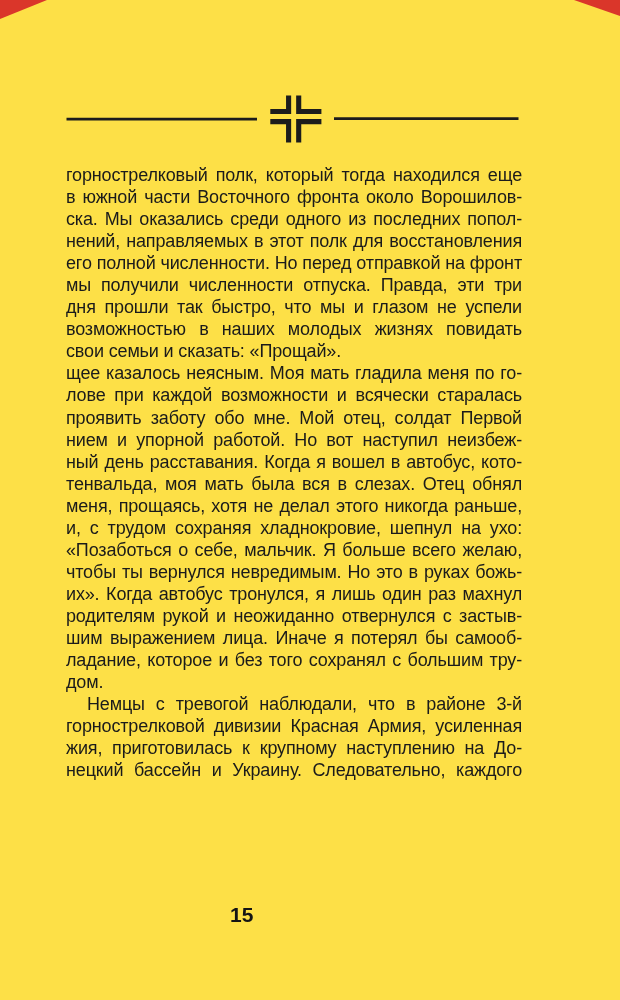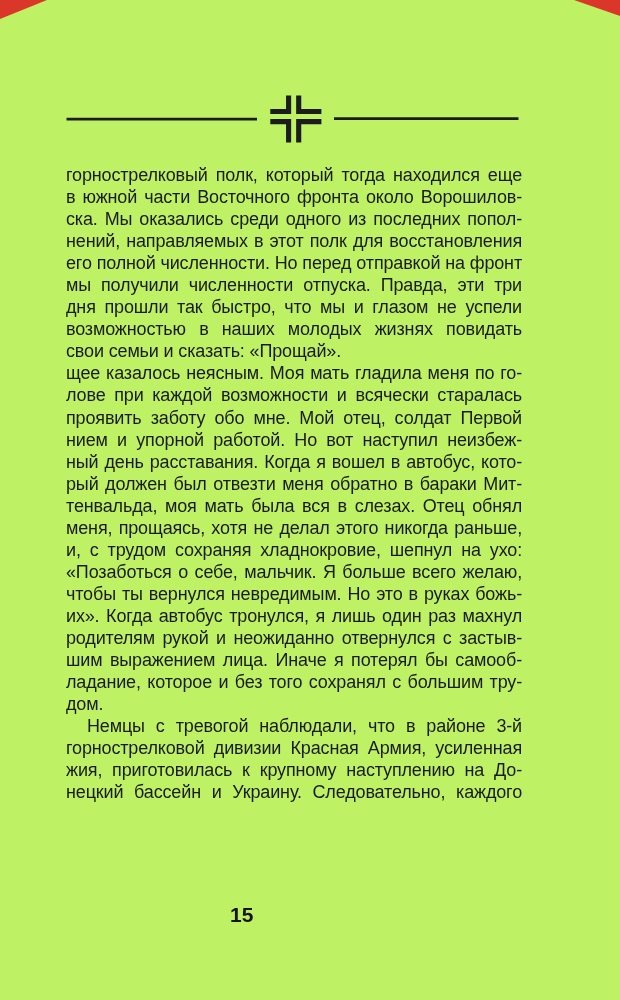--- a/index.html
+++ b/index.html
@@ -5,21 +5,21 @@
   html, body { margin: 0; padding: 0; }
   body {
     width: 620px; height: 1000px;
     background: #ffffff;
     position: relative;
     overflow: hidden;
     font-family: "Liberation Sans", sans-serif;
   }
   .page {
     position: absolute; inset: 0;
-    background: #bef264;
+    background: #fde047;
     padding-left: 16px;
   }
   .deco-svg {
     position: absolute; left: 0; top: 0;
     width: 620px; height: 1000px;
     pointer-events: none;
   }
   .text-block {
     position: absolute;
     left: 66px; top: 164px;
@@ -72,21 +72,20 @@
       <div class="line">его полной численности. Но перед отправкой на фронт</div>
       <div class="line">мы получили численности отпуска. Правда, эти три</div>
       <div class="line">дня прошли так быстро, что мы и глазом не успели</div>
       <div class="line">возможностью в наших молодых жизнях повидать</div>
       <div class="line last">свои семьи и сказать: «Прощай».</div>
       <div class="line">щее казалось неясным. Моя мать гладила меня по го-</div>
       <div class="line">лове при каждой возможности и всячески старалась</div>
       <div class="line">проявить заботу обо мне. Мой отец, солдат Первой</div>
       <div class="line">нием и упорной работой. Но вот наступил неизбеж-</div>
       <div class="line">ный день расставания. Когда я вошел в автобус, кото-</div>
-      <div class="line">рый должен был отвезти меня обратно в бараки Мит-</div>
       <div class="line">тенвальда, моя мать была вся в слезах. Отец обнял</div>
       <div class="line">меня, прощаясь, хотя не делал этого никогда раньше,</div>
       <div class="line">и, с трудом сохраняя хладнокровие, шепнул на ухо:</div>
       <div class="line">«Позаботься о себе, мальчик. Я больше всего желаю,</div>
       <div class="line">чтобы ты вернулся невредимым. Но это в руках божь-</div>
       <div class="line">их». Когда автобус тронулся, я лишь один раз махнул</div>
       <div class="line">родителям рукой и неожиданно отвернулся с застыв-</div>
       <div class="line">шим выражением лица. Иначе я потерял бы самооб-</div>
       <div class="line">ладание, которое и без того сохранял с большим тру-</div>
       <div class="line last">дом.</div>

